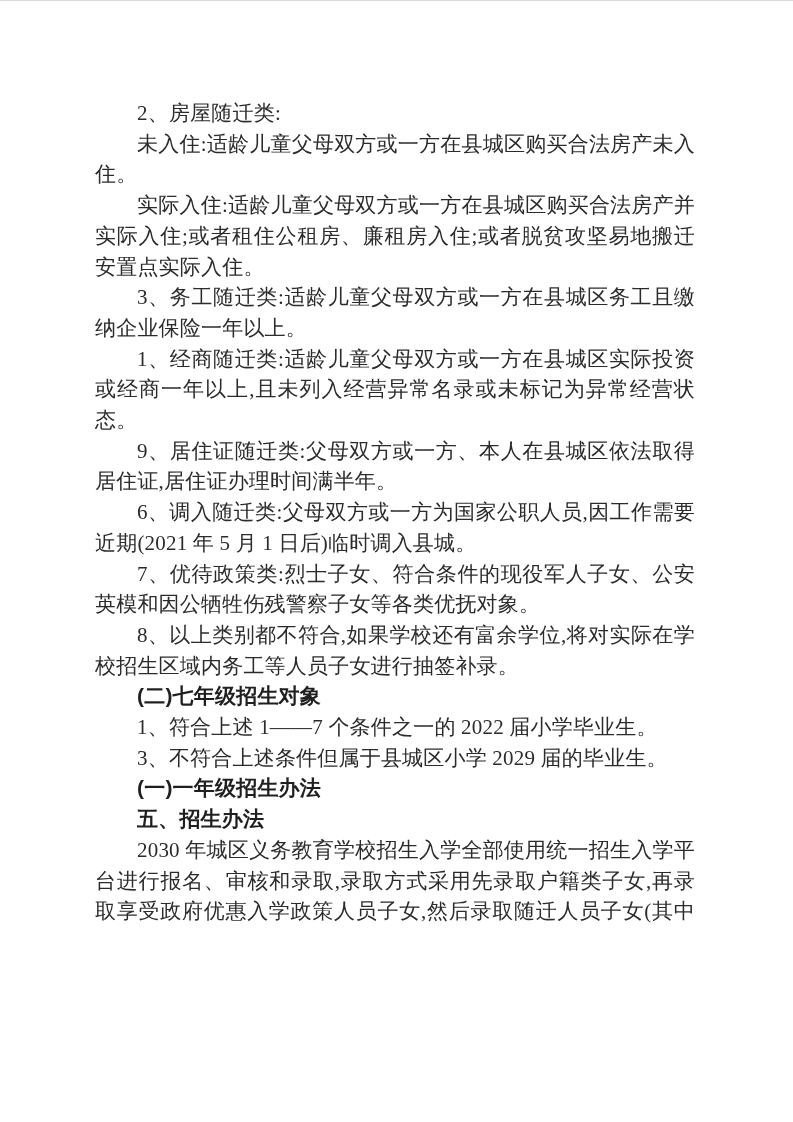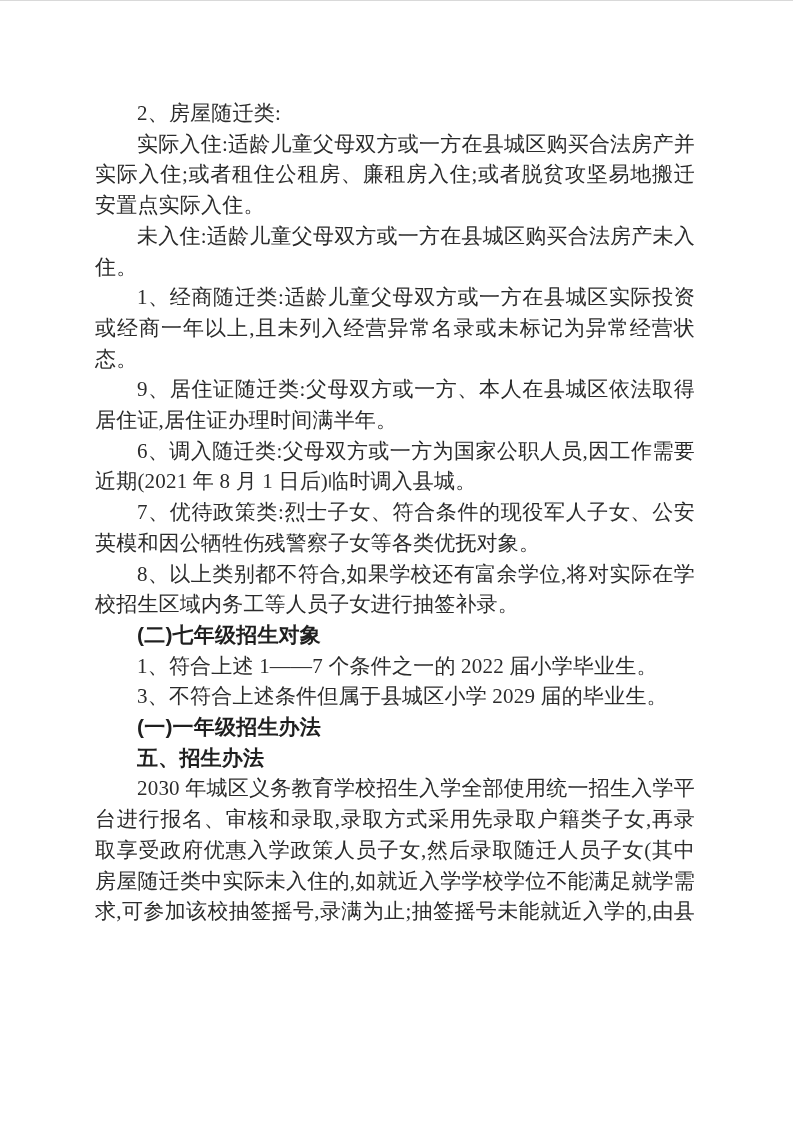--- a/index.html
+++ b/index.html
@@ -60,25 +60,26 @@
   }
 </style>
 </head>
 <body>
 
 <div class="page">
   <div class="page-top-edge"></div>
 
   <div class="content">
     <p class="para">2、房屋随迁类:</p>
+    <p class="para">未入住:适龄儿童父母双方或一方在县城区购买合法房产未入住。</p>
     <p class="para">实际入住:适龄儿童父母双方或一方在县城区购买合法房产并实际入住;或者租住公租房、廉租房入住;或者脱贫攻坚易地搬迁安置点实际入住。</p>
-    <p class="para">未入住:适龄儿童父母双方或一方在县城区购买合法房产未入住。</p>
+    <p class="para">3、务工随迁类:适龄儿童父母双方或一方在县城区务工且缴纳企业保险一年以上。</p>
     <p class="para">1、经商随迁类:适龄儿童父母双方或一方在县城区实际投资或经商一年以上,且未列入经营异常名录或未标记为异常经营状态。</p>
     <p class="para">9、居住证随迁类:父母双方或一方、本人在县城区依法取得居住证,居住证办理时间满半年。</p>
-    <p class="para">6、调入随迁类:父母双方或一方为国家公职人员,因工作需要近期(2021 年 8 月 1 日后)临时调入县城。</p>
+    <p class="para">6、调入随迁类:父母双方或一方为国家公职人员,因工作需要近期(2021 年 5 月 1 日后)临时调入县城。</p>
     <p class="para">7、优待政策类:烈士子女、符合条件的现役军人子女、公安英模和因公牺牲伤残警察子女等各类优抚对象。</p>
     <p class="para">8、以上类别都不符合,如果学校还有富余学位,将对实际在学校招生区域内务工等人员子女进行抽签补录。</p>
     <p class="para heading">(二)七年级招生对象</p>
     <p class="para">1、符合上述 1——7 个条件之一的 2022 届小学毕业生。</p>
     <p class="para">3、不符合上述条件但属于县城区小学 2029 届的毕业生。</p>
     <p class="para heading">(一)一年级招生办法</p>
     <p class="para heading">五、招生办法</p>
     <p class="para">2030 年城区义务教育学校招生入学全部使用统一招生入学平台进行报名、审核和录取,录取方式采用先录取户籍类子女,再录取享受政府优惠入学政策人员子女,然后录取随迁人员子女(其中房屋随迁类中实际未入住的,如就近入学学校学位不能满足就学需求,可参加该校抽签摇号,录满为止;抽签摇号未能就近入学的,由县教育局</p>
   </div>
 

